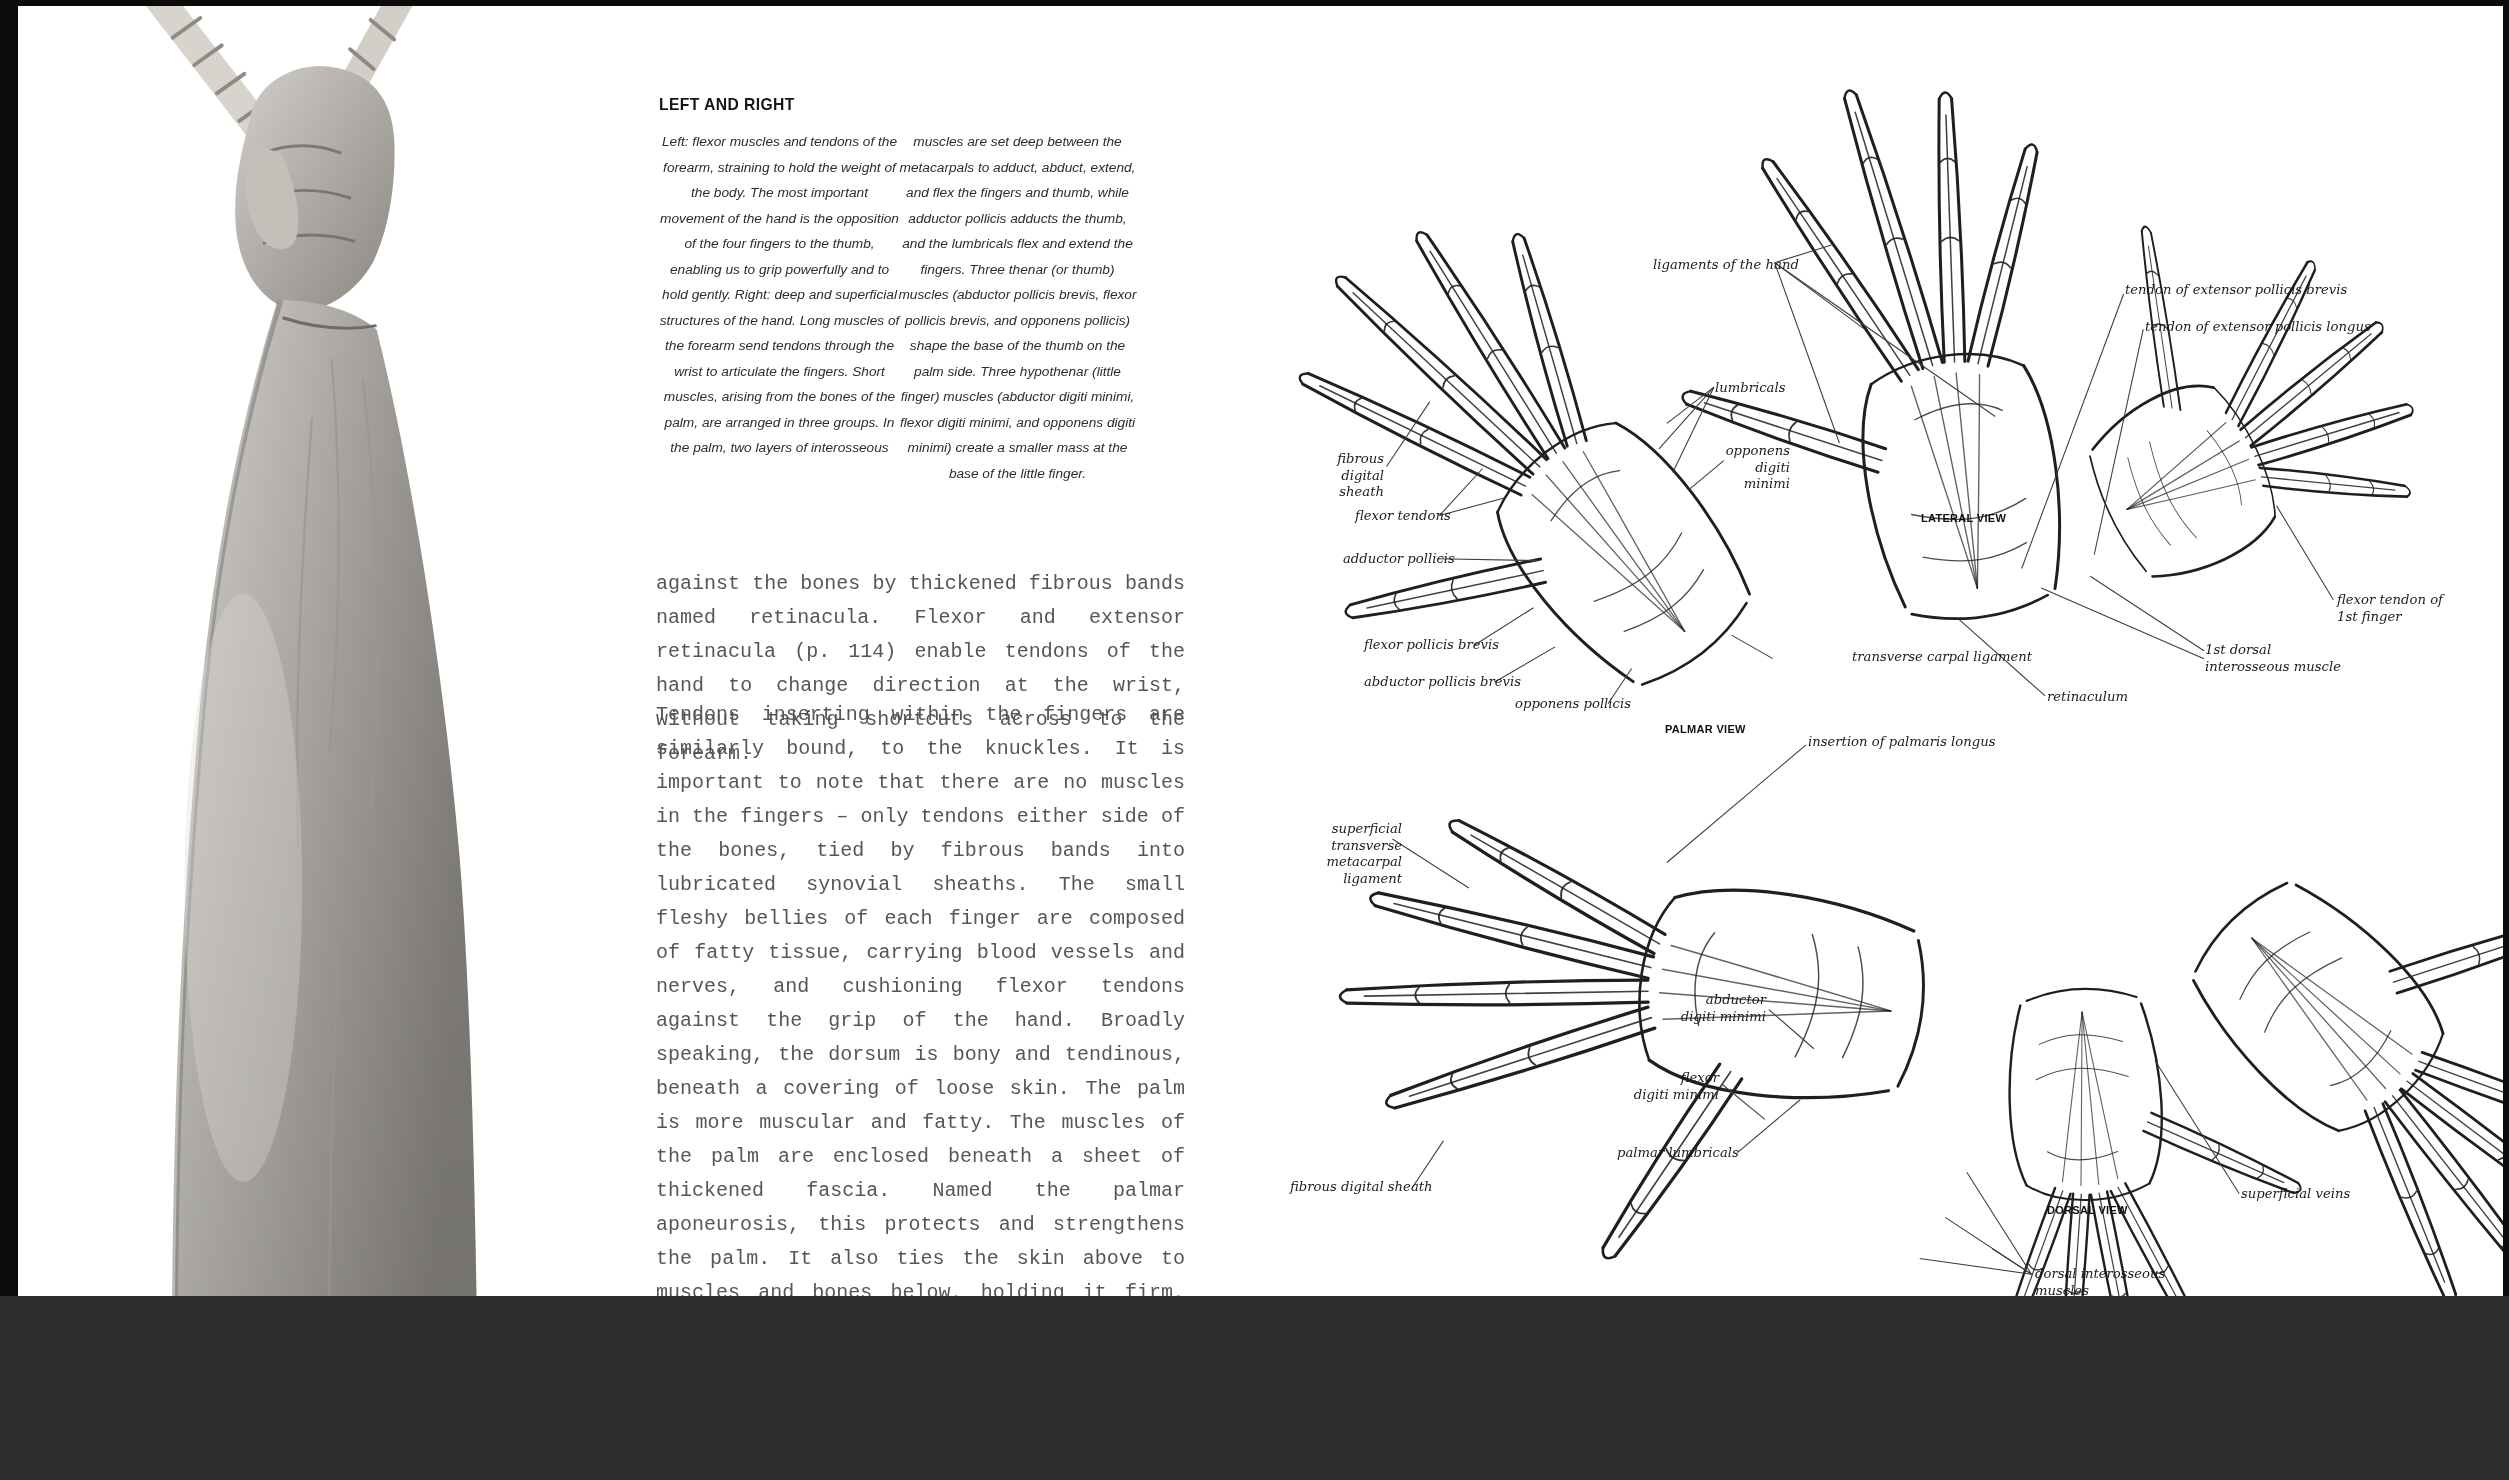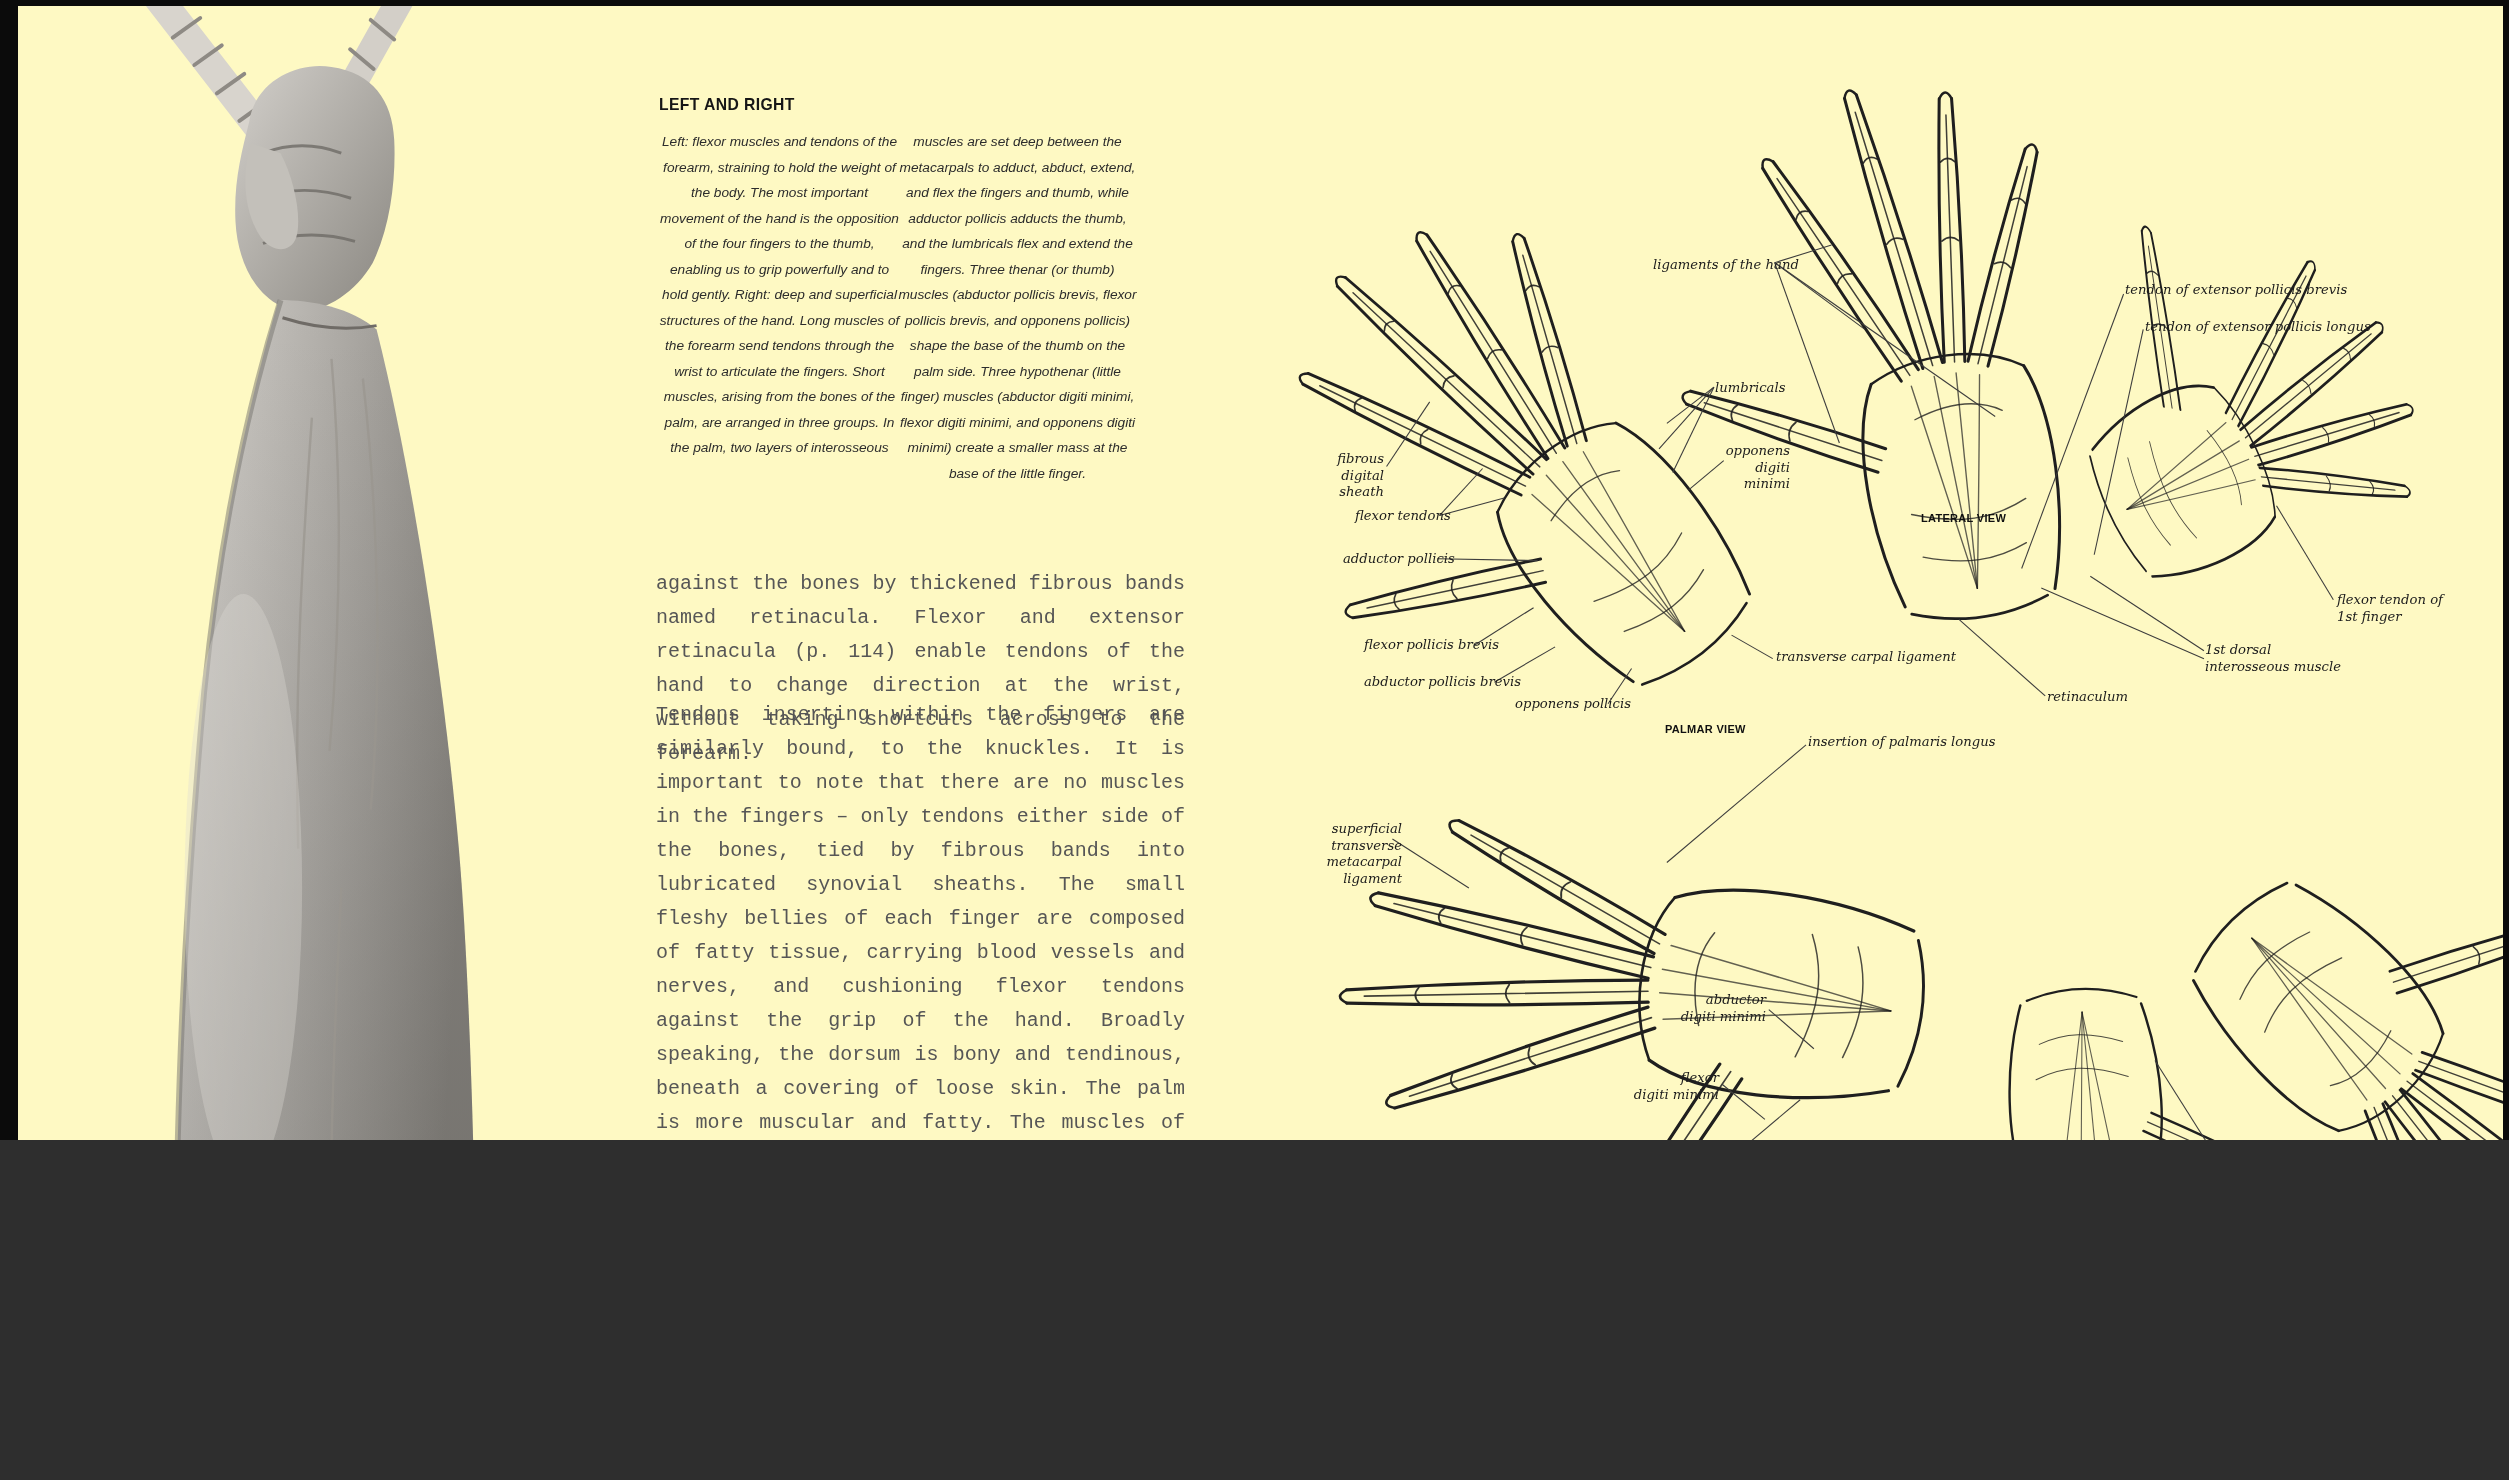--- a/index.html
+++ b/index.html
@@ -1,16 +1,16 @@
 <!DOCTYPE html>
 <html><head>
 <meta charset="utf-8">
 <style>
   html,body{margin:0;padding:0;background:#2e2e2e;}
-  .spread{position:relative;width:2509px;height:1140px;background:#fef9c3;overflow:hidden;
+  .spread{position:relative;width:2509px;height:1296px;background:#ffffff;overflow:hidden;
           font-family:"Liberation Sans",sans-serif;}
   .bar{position:absolute;background:#0b0b0b;}
   .bar.left{left:0;top:0;width:17.6px;height:1480px;}
   .bar.top{left:0;top:0;width:2509px;height:5.9px;}
   .bar.bottom{left:0;top:1474px;width:2509px;height:5.9px;}
   .bar.right{left:2503px;top:0;width:5.9px;height:1480px;}
 
   .photo-svg{position:absolute;left:17.6px;top:5.9px;}
 
   .caption-heading{position:absolute;left:659px;top:96px;font-size:15.7px;font-weight:bold;
@@ -401,21 +401,21 @@
       <div class="slbl" style="left: 1725px; top: 443px; width: 65px; text-align: right;">opponens
 digiti
 minimi</div>
       <div class="slbl" style="left: 1296px; top: 451px; width: 88px; text-align: right;">fibrous digital
 sheath</div>
       <div class="slbl" style="left: 1355px; top: 508px;">flexor tendons</div>
       <div class="slbl" style="left: 1343px; top: 551px;">adductor pollicis</div>
       <div class="slbl" style="left: 1364px; top: 637px;">flexor pollicis brevis</div>
       <div class="slbl" style="left: 1364px; top: 674px;">abductor pollicis brevis</div>
       <div class="slbl" style="left: 1515px; top: 696px;">opponens pollicis</div>
-      <div class="slbl" style="left: 1776px; top: 649px; font-style: italic;">transverse carpal ligament</div>
+      <div class="slbl" style="left: 1852px; top: 649px; font-style: italic;">transverse carpal ligament</div>
       <div class="slbl" style="left: 2125px; top: 282px;">tendon of extensor pollicis brevis</div>
       <div class="slbl" style="left: 2145px; top: 319px;">tendon of extensor pollicis longus</div>
       <div class="slbl" style="left: 2337px; top: 592px;">flexor tendon of
 1st finger</div>
       <div class="slbl" style="left: 2205px; top: 642px;">1st dorsal
 interosseous muscle</div>
       <div class="slbl" style="left: 2047px; top: 689px;">retinaculum</div>
       <div class="slbl" style="left: 1808px; top: 734px;">insertion of palmaris longus</div>
       <div class="slbl" style="left: 1288px; top: 821px; width: 114px; text-align: right;">superficial transverse
 metacarpal ligament</div>

